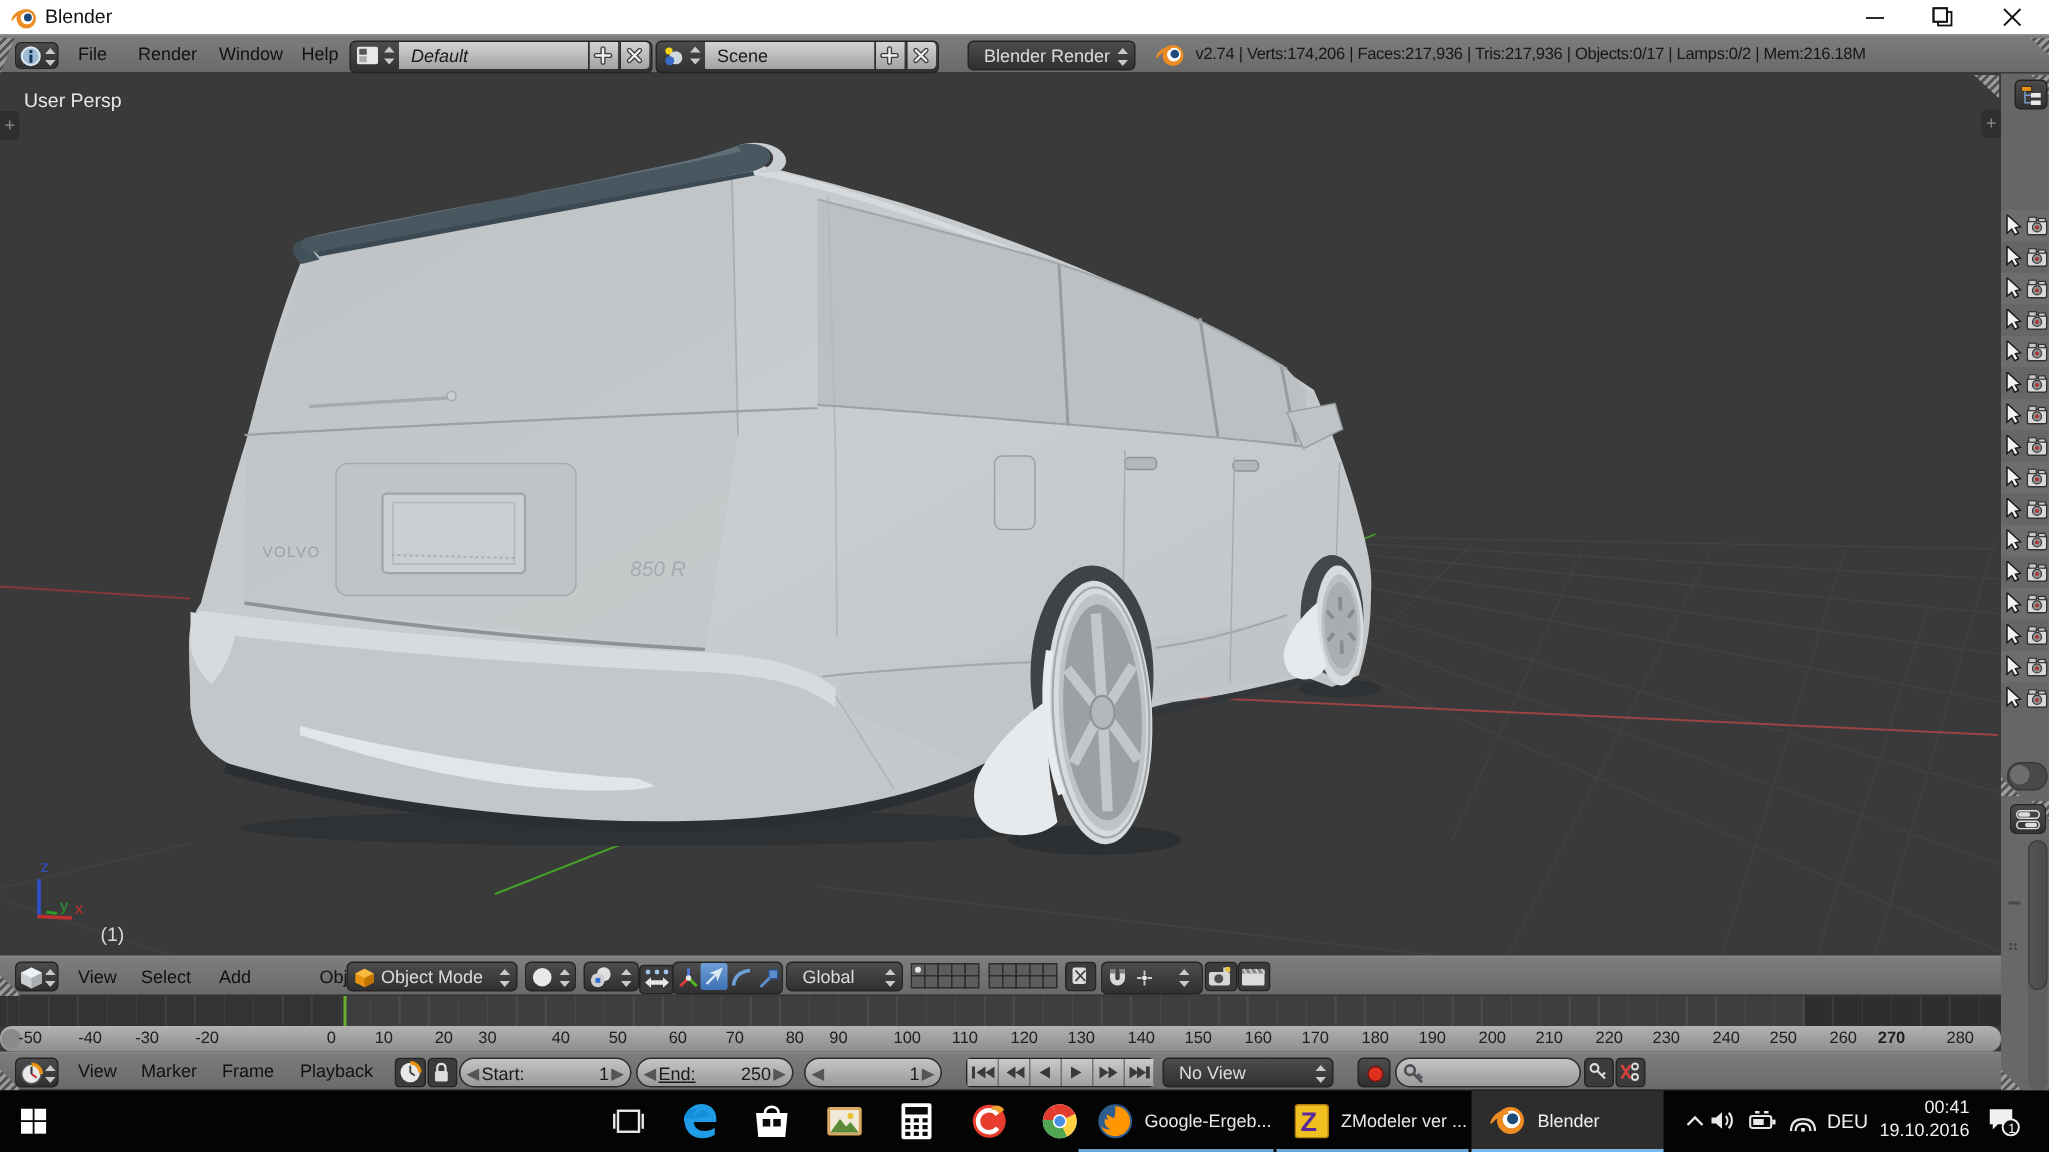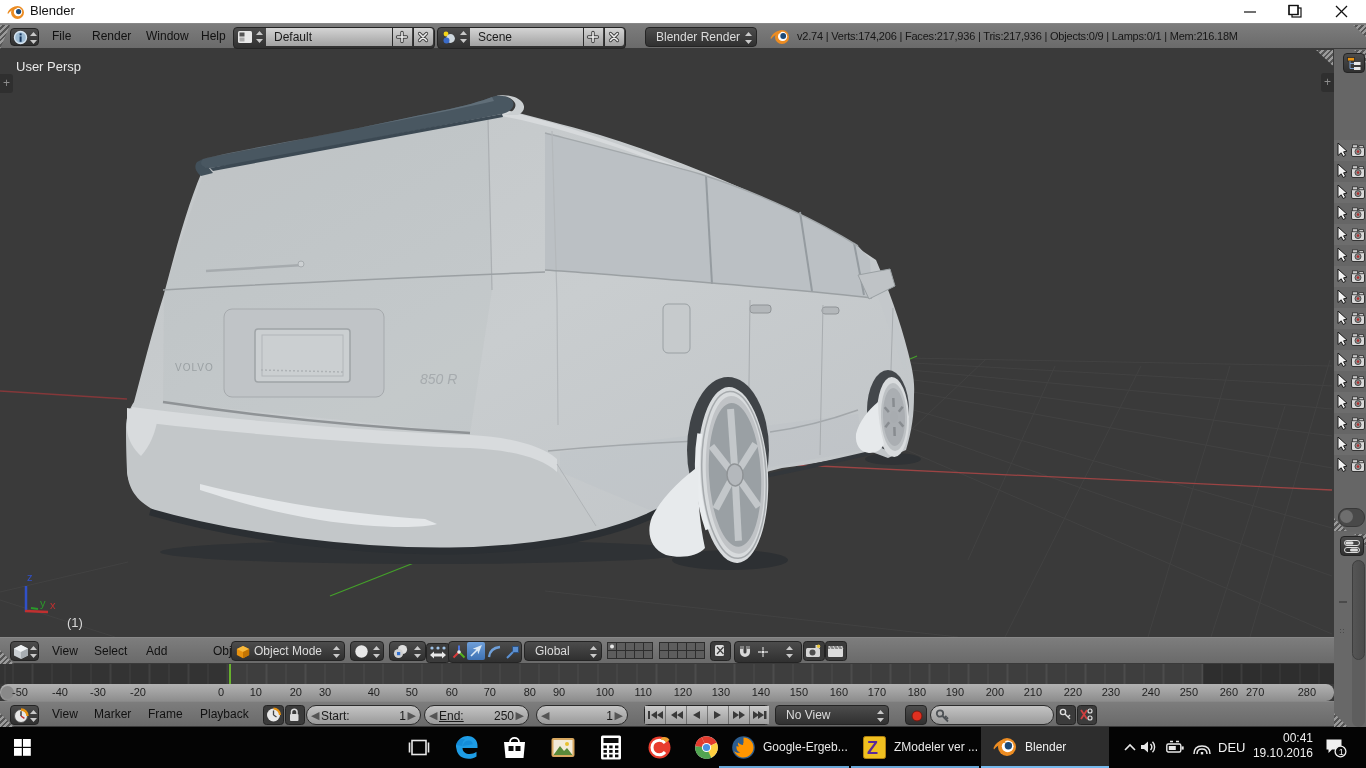--- a/index.html
+++ b/index.html
@@ -74,21 +74,21 @@
   <div class="abs" style="left:233px;top:3px;width:200px;height:20px;border:1px solid #242424;border-radius:4px;background:linear-gradient(#4c4c4c,#303030);">
     <svg class="abs" style="left:4px;top:3px" width="14" height="12" viewBox="0 0 14 12">
       <rect x="0" y="0" width="14" height="12" rx="1.5" fill="#e8e8e8"></rect>
       <rect x="1.5" y="1.5" width="5" height="4" fill="#555"></rect>
       <rect x="1.5" y="6.5" width="5" height="4" fill="#aaa"></rect>
     </svg>
     <svg class="abs" style="left:21px;top:2px" width="9" height="14" viewBox="0 0 9 14">
       <path d="M4.5,1 L8,5 L1,5 Z" fill="#c9c9c9"></path>
         <path d="M4.5,13 L8,9 L1,9 Z" fill="#c9c9c9"></path>
     </svg>
-    <div class="abs lt" style="left:32px;top:0;width:126px;height:18px;border:none;border-radius:0;font-size:12px;padding:2px 0 0 8px;">Default</div>
+    <div class="abs lt" style="left:32px;top:0;width:126px;height:18px;border:none;border-radius:0;font-size:12px;padding:2px 0 0 8px;font-style:italic;">Default</div>
     <div class="abs lt" style="left:158px;top:0;width:20px;height:18px;border:none;border-radius:0;border-left:1px solid #2c2c2c;">
       <svg width="18" height="18" viewBox="0 0 18 18">
           <path d="M9,4.5 L9,13.5 M4.5,9 L13.5,9" stroke="#3c3c3c" stroke-width="3.4" stroke-linecap="round"></path>
           <path d="M9,4.5 L9,13.5 M4.5,9 L13.5,9" stroke="#efefef" stroke-width="1.6" stroke-linecap="round"></path>
         </svg>
     </div>
     <div class="abs lt" style="left:179px;top:0;width:20px;height:18px;border:none;border-radius:0 3px 3px 0;border-left:1px solid #2c2c2c;">
       <svg width="18" height="18" viewBox="0 0 18 18">
           <path d="M5.5,5.5 L12.5,12.5 M12.5,5.5 L5.5,12.5" stroke="#3c3c3c" stroke-width="3.2" stroke-linecap="round"></path>
           <path d="M5.5,5.5 L12.5,12.5 M12.5,5.5 L5.5,12.5" stroke="#efefef" stroke-width="1.6" stroke-linecap="round"></path>
@@ -128,21 +128,21 @@
         <path d="M4.5,13 L8,9 L1,9 Z" fill="#c9c9c9"></path>
     </svg>
   </div>
 
   <svg class="abs" style="left:770px;top:4px" width="20" height="18" viewBox="0 0 20 18">
     <circle cx="12" cy="9" r="7" fill="#ec8c22"></circle>
     <circle cx="12.6" cy="8.4" r="4.6" fill="#fff"></circle>
     <circle cx="13.2" cy="8" r="2.9" fill="#1d4a78"></circle>
     <path d="M1,11 Q5,6 11,5 L9,2.8 Q2.5,4.5 0.5,10 Z" fill="#ec8c22"></path>
   </svg>
-  <div class="menu" style="left:797px;font-size:11px;letter-spacing:-0.2px;color:#161616;">v2.74 | Verts:174,206 | Faces:217,936 | Tris:217,936 | Objects:0/9 | Lamps:0/1 | Mem:216.18M</div>
+  <div class="menu" style="left:797px;font-size:11px;letter-spacing:-0.2px;color:#161616;">v2.74 | Verts:174,206 | Faces:217,936 | Tris:217,936 | Objects:0/17 | Lamps:0/2 | Mem:216.18M</div>
 </div>
 
 <div class="abs" id="vp">
 <svg width="1334" height="588" viewBox="0 49 1334 588">
   <defs>
     <linearGradient id="bodyg" x1="0" y1="0" x2="1" y2="1">
       <stop offset="0" stop-color="#c2c6c8"></stop>
           <stop offset="0.5" stop-color="#c9cdcf"></stop>
           <stop offset="1" stop-color="#c0c4c7"></stop>
     </linearGradient>
@@ -664,21 +664,21 @@
 <span class="abs" style="left:856px;top:2px;width:30px;text-align:right;">170</span>
 <span class="abs" style="left:896px;top:2px;width:30px;text-align:right;">180</span>
 <span class="abs" style="left:934px;top:2px;width:30px;text-align:right;">190</span>
 <span class="abs" style="left:974px;top:2px;width:30px;text-align:right;">200</span>
 <span class="abs" style="left:1012px;top:2px;width:30px;text-align:right;">210</span>
 <span class="abs" style="left:1052px;top:2px;width:30px;text-align:right;">220</span>
 <span class="abs" style="left:1090px;top:2px;width:30px;text-align:right;">230</span>
 <span class="abs" style="left:1130px;top:2px;width:30px;text-align:right;">240</span>
 <span class="abs" style="left:1168px;top:2px;width:30px;text-align:right;">250</span>
 <span class="abs" style="left:1208px;top:2px;width:30px;text-align:right;">260</span>
-<span class="abs" style="left:1246px;top:2px;width:30px;text-align:left;">270</span>
+<span class="abs" style="left:1246px;top:2px;width:30px;text-align:center;font-weight:bold;">270</span>
 <span class="abs" style="left:1286px;top:2px;width:30px;text-align:right;">280</span>
 </div>
 <div class="abs bhead" id="tlh">
   <div class="grip" style="left:0;top:11px;width:14px;height:14px;clip-path:polygon(0 0,100% 100%,0 100%);"></div>
   <div class="abs dk" style="left:10px;top:3px;width:29px;height:20px;">
     <svg class="abs" style="left:2px;top:2px" width="16" height="16" viewBox="0 0 16 16">
       <circle cx="8" cy="8" r="6.5" fill="#e8e8e8" stroke="#555" stroke-width="1"></circle>
       <path d="M8,8 L8,3.2" stroke="#333" stroke-width="1.4"></path>
       <path d="M8,8 L11.4,10.4" stroke="#c03030" stroke-width="1.4"></path>
       <path d="M8,1.5 A6.5,6.5 0 0 1 14.5,8" fill="none" stroke="#e8920f" stroke-width="2.4"></path>

